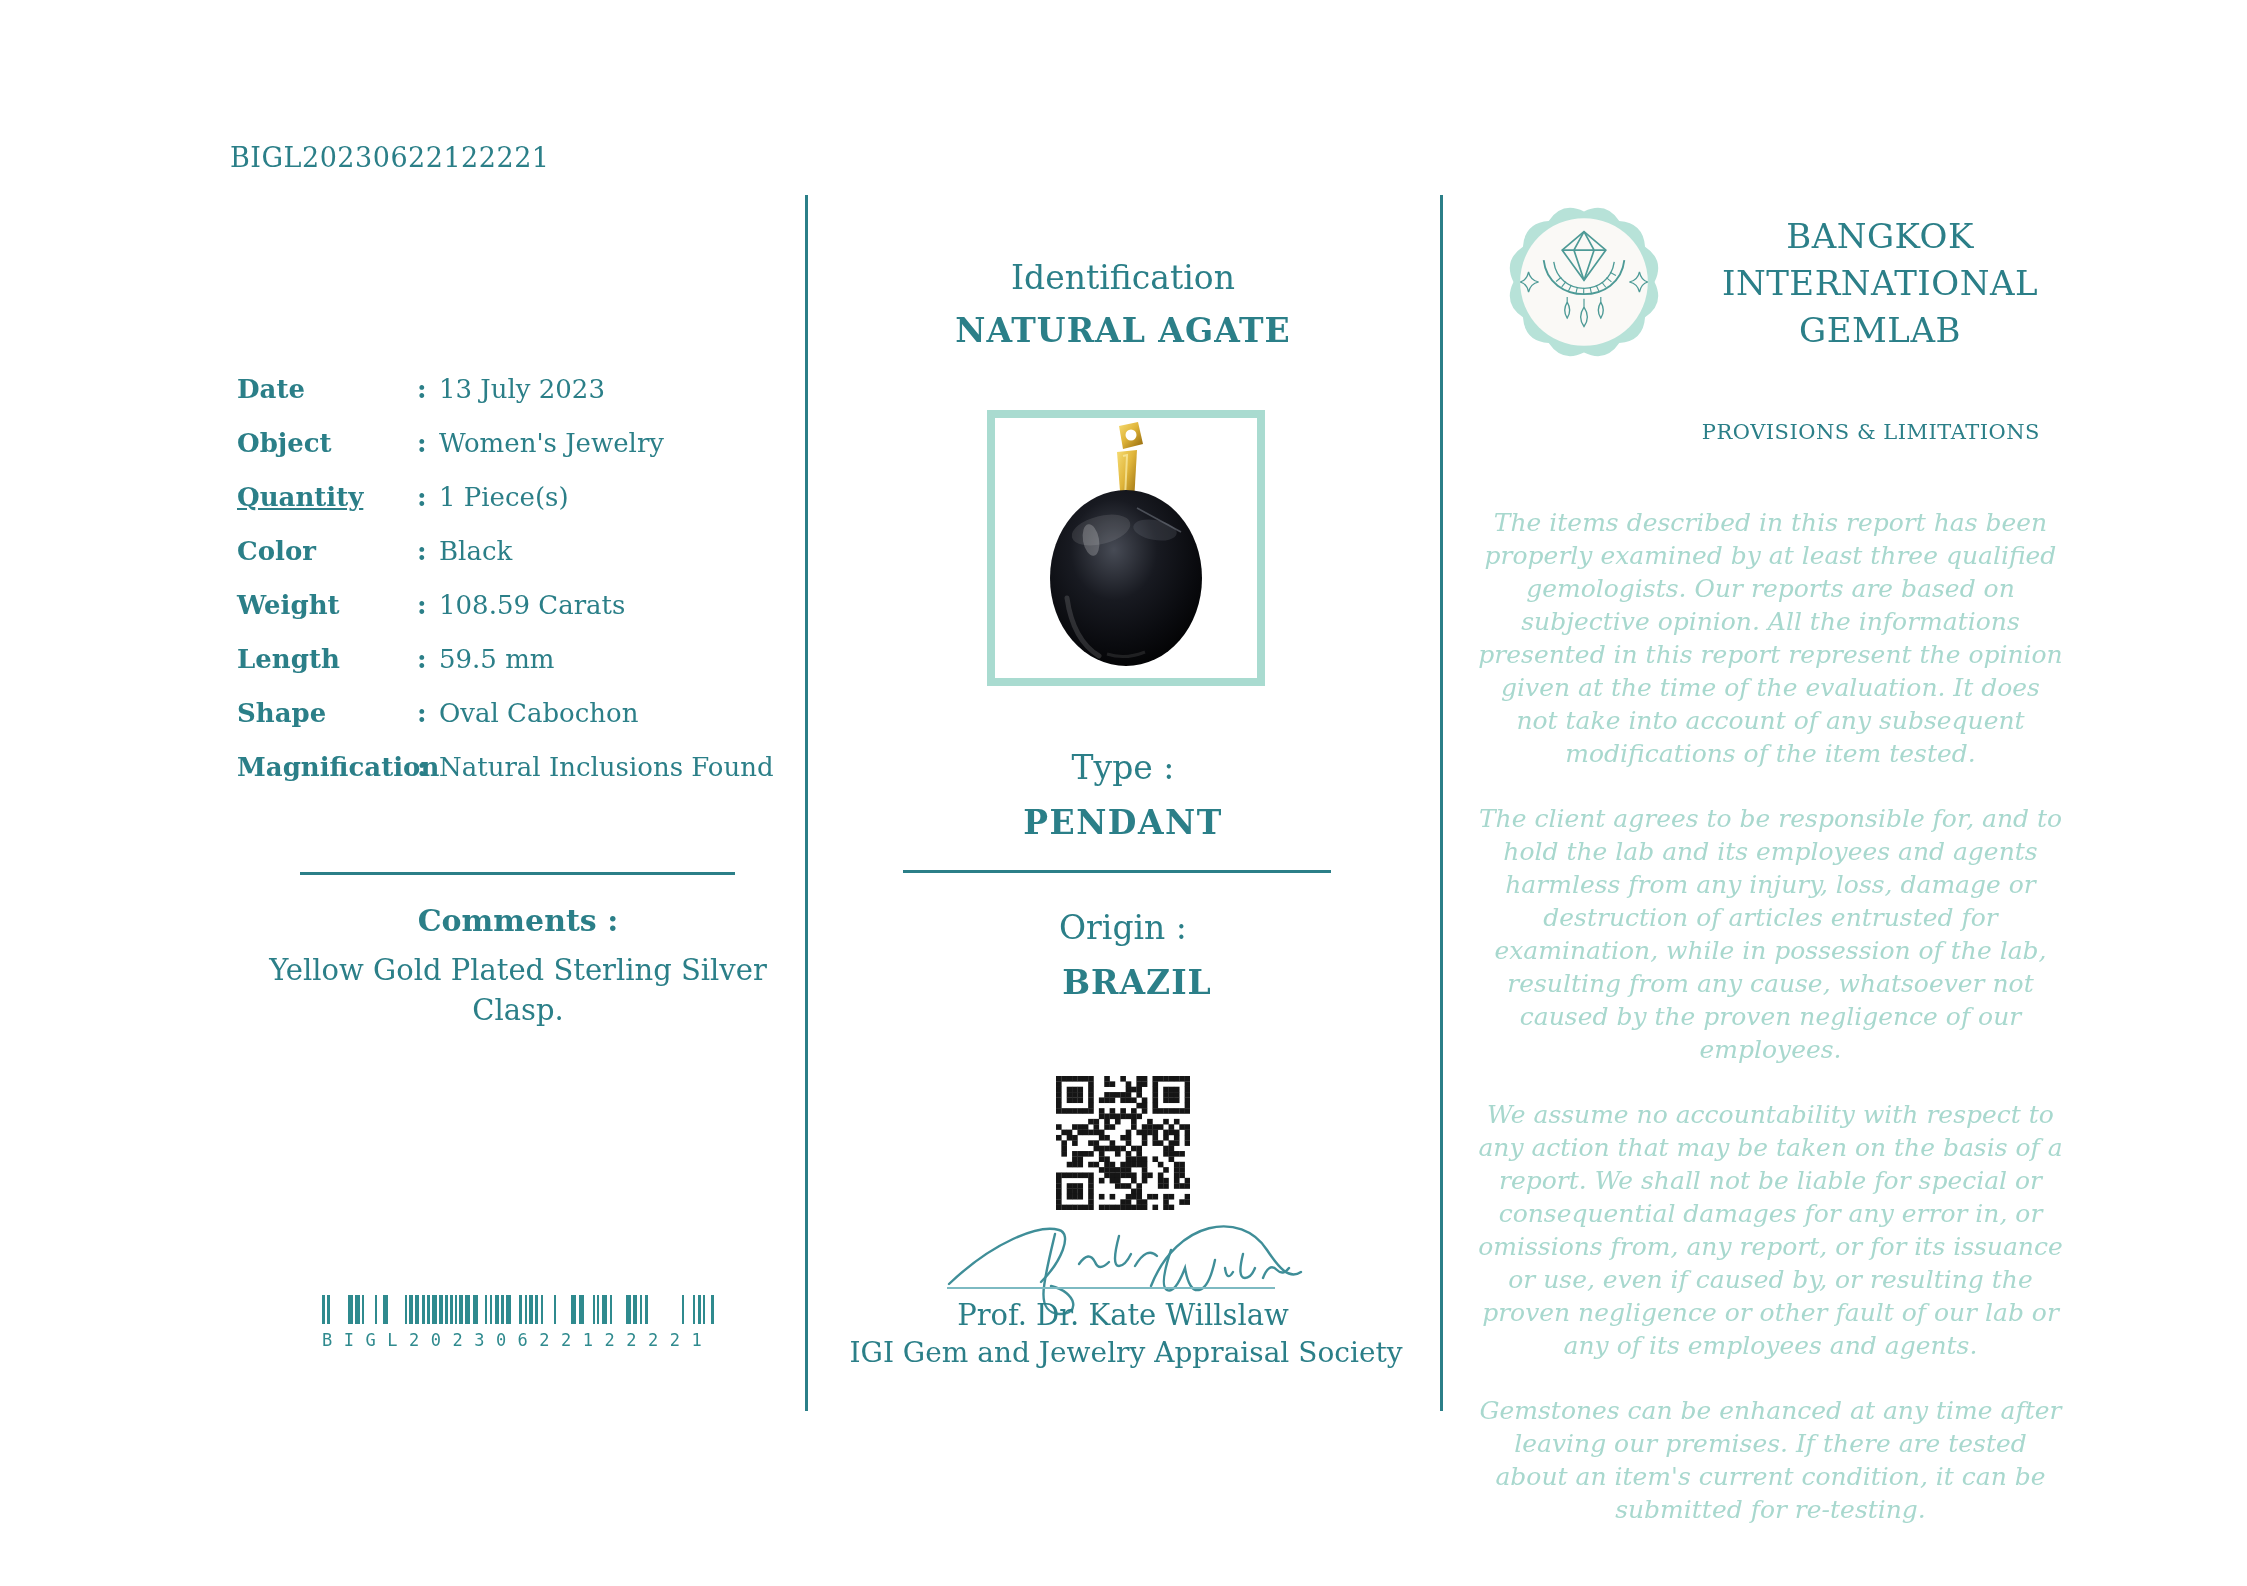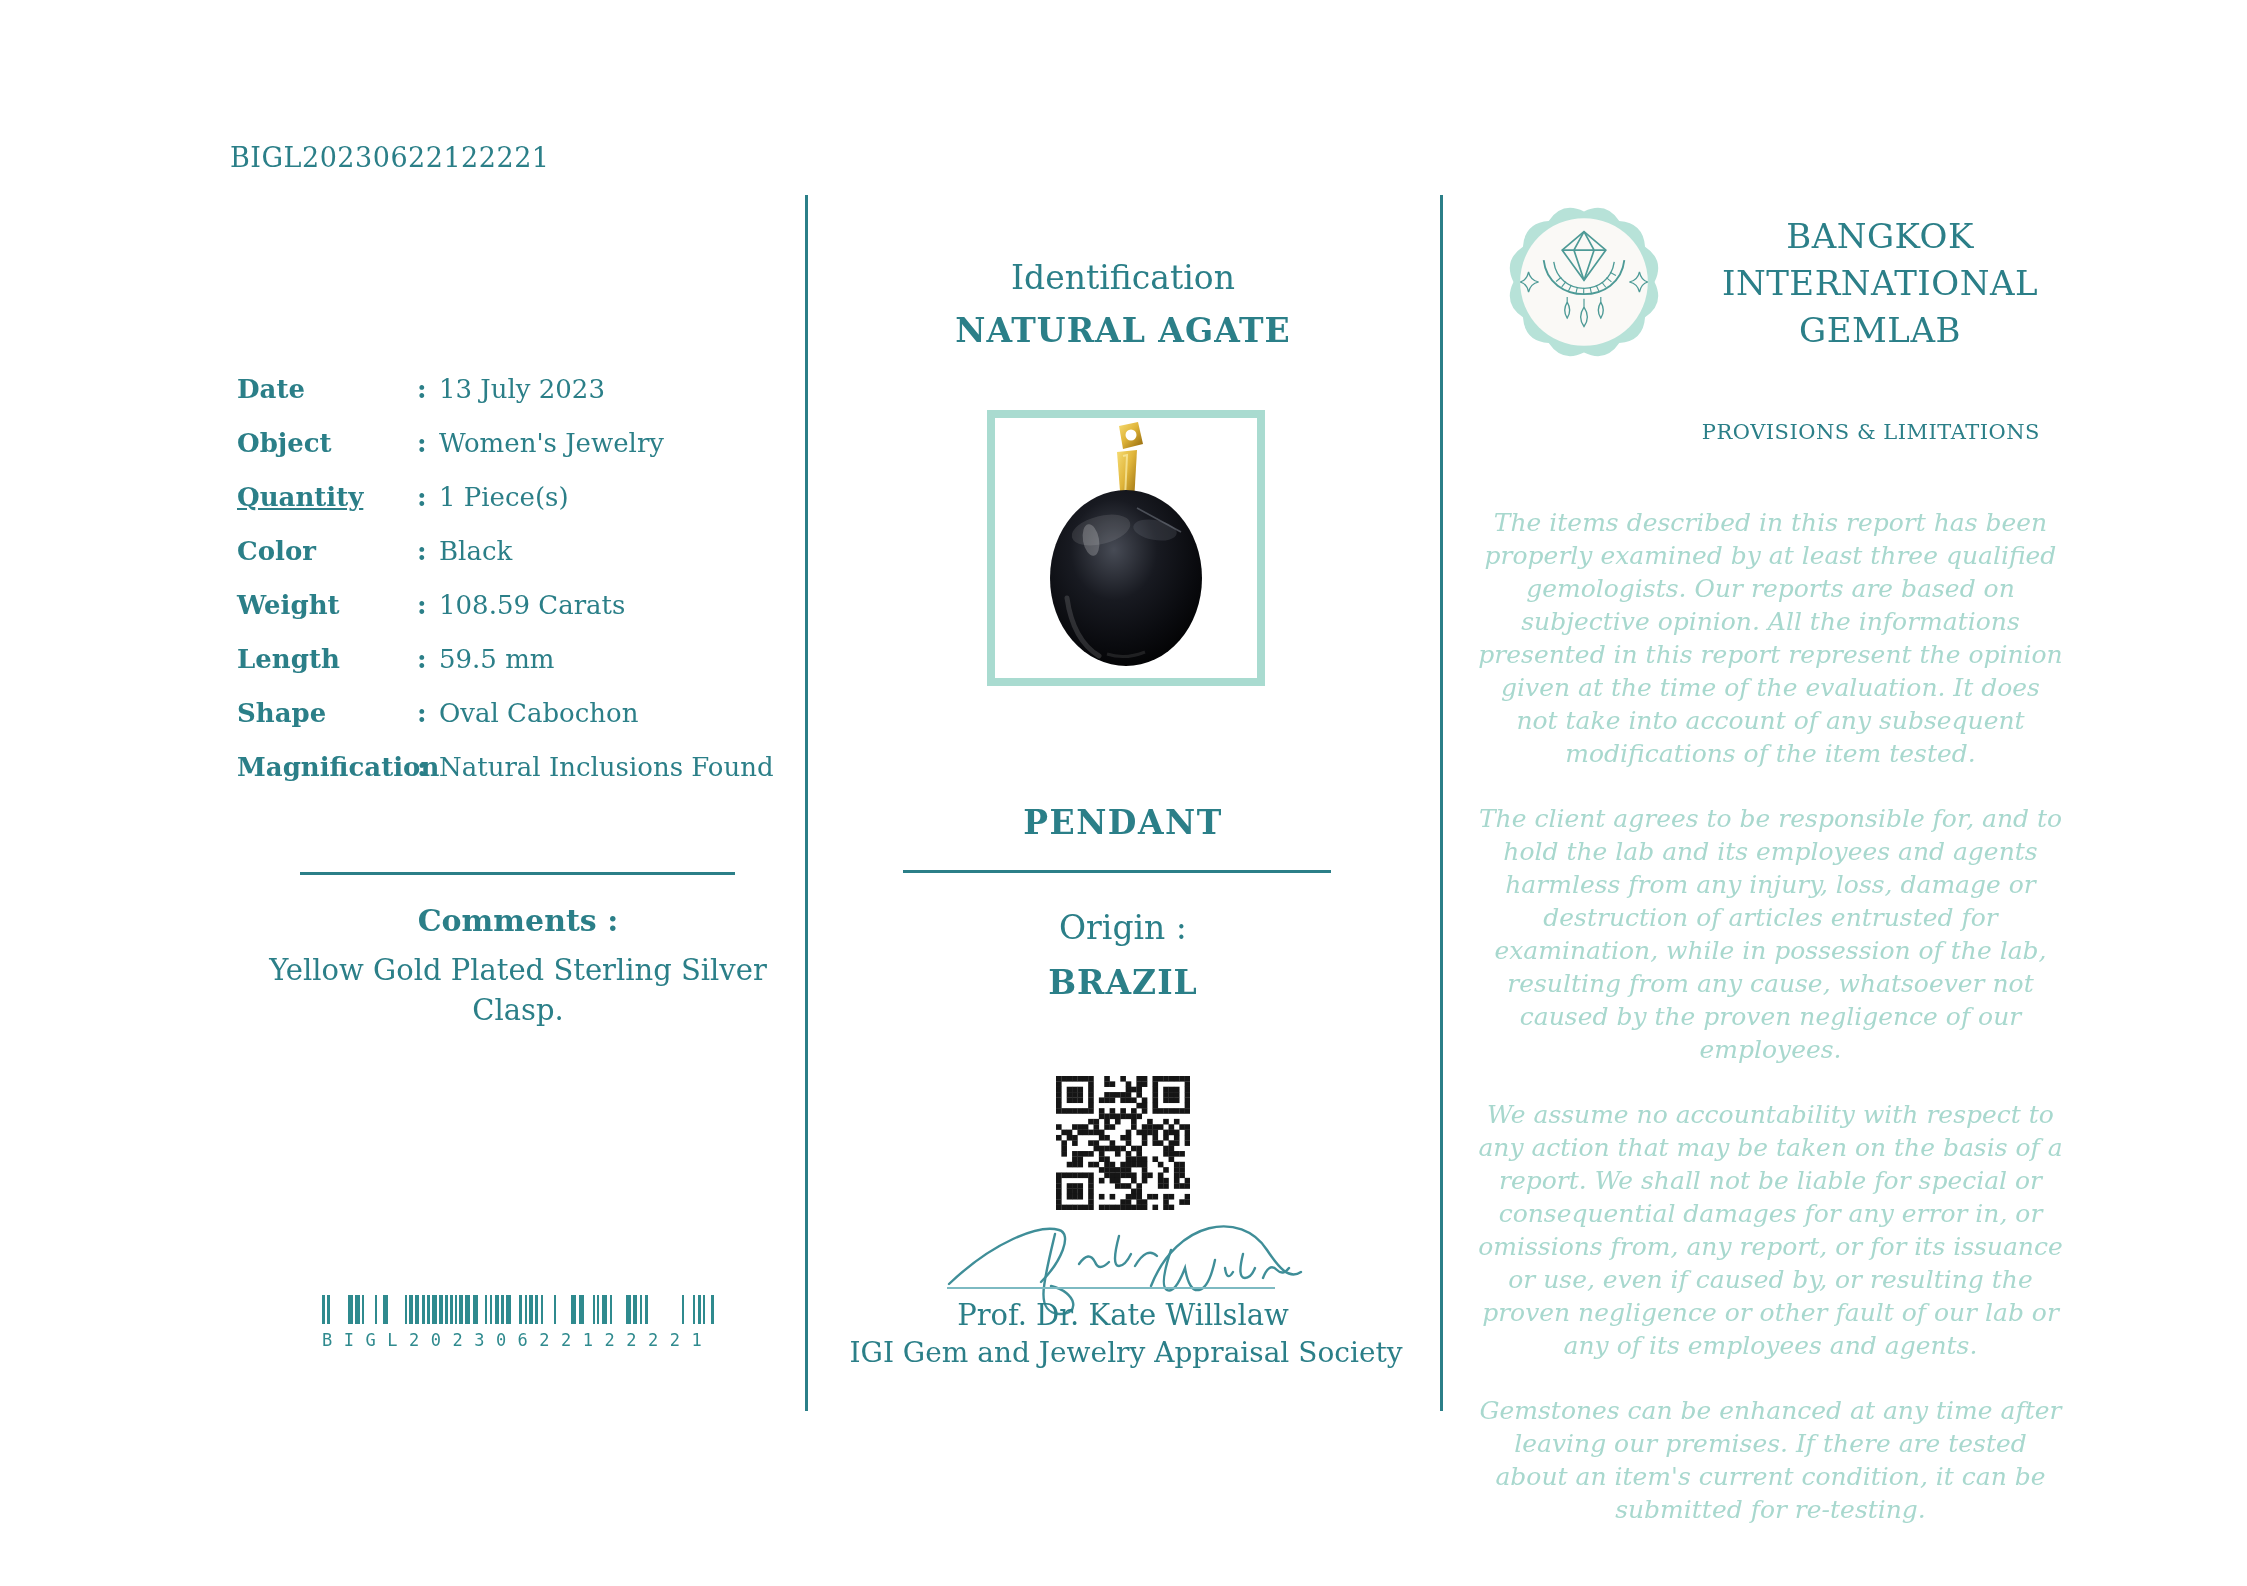--- a/index.html
+++ b/index.html
@@ -42,21 +42,21 @@
   .vdiv.v2{left:1440px;}
 
   
   .mid-heading{left:808px;top:258px;width:630px;text-align:center;font-size:33px;}
   .mid-result{left:808px;top:311px;width:630px;text-align:center;font-size:33px;font-weight:bold;letter-spacing:1px;}
   .photo-frame{left:987px;top:410px;width:278px;height:276px;border:8px solid var(--mint-frame);box-sizing:border-box;background:#fff;}
   .type-label{left:808px;top:748px;width:630px;text-align:center;font-size:33px;}
   .type-value{left:808px;top:803px;width:630px;text-align:center;font-size:33px;font-weight:bold;letter-spacing:1.5px;}
   .origin-divider{left:903px;top:870px;width:428px;height:3px;background:var(--teal);}
   .origin-label{left:808px;top:908px;width:630px;text-align:center;font-size:33px;}
-  .origin-value{left:808px;top:963px;width:630px;text-align:center;font-size:33px;font-weight:bold;letter-spacing:1px;}
+  .origin-value{left:808px;top:963px;width:630px;text-align:center;font-size:33px;font-weight:bold;letter-spacing:1px;padding-left:14px;}
   .qr{left:1056px;top:1076px;}
   .signature{left:943px;top:1198px;}
   .signature-line{left:947px;top:1287px;width:328px;height:2px;background:#7dbac2;}
   .signer-name{left:808px;top:1298px;width:630px;text-align:center;font-size:29px;}
   .signer-org{left:811px;top:1336px;width:630px;text-align:center;font-size:28px;}
 
   
   .logo{left:1500px;top:198px;}
   .lab-name{left:1680px;top:213px;width:400px;text-align:center;font-size:34px;line-height:47px;letter-spacing:0.5px;}
   .provisions-heading{left:1420px;top:420px;width:620px;text-align:right;font-size:21px;letter-spacing:0.5px;}
@@ -204,20 +204,21 @@
 
       <ellipse cx="106" cy="112" rx="30" ry="14" fill="#ffffff" opacity="0.10" transform="rotate(-14 106 112)"></ellipse>
       <ellipse cx="96" cy="122" rx="8" ry="16" fill="#ffffff" opacity="0.22" transform="rotate(-10 96 122)"></ellipse>
       <ellipse cx="160" cy="112" rx="22" ry="10" fill="#8d929c" opacity="0.18" transform="rotate(10 160 112)"></ellipse>
       <path d="M72,180 Q78,222 104,238" fill="none" stroke="#ffffff" opacity="0.14" stroke-width="5" stroke-linecap="round"></path>
       <path d="M142,90 L186,114" stroke="#777c86" stroke-width="1.6" opacity="0.55"></path>
       <path d="M112,236 Q130,242 150,234" fill="none" stroke="#ffffff" opacity="0.10" stroke-width="3"></path>
     </svg>
   </div>
 
+  <div class="abs type-label">Type :</div>
   <div class="abs type-value">PENDANT</div>
 
   <div class="abs origin-divider"></div>
   <div class="abs origin-label">Origin :</div>
   <div class="abs origin-value">BRAZIL</div>
 
   <svg class="abs qr" id="qr-svg" width="134" height="134" viewBox="0 0 134 134">
       <rect x="0.00" y="0.00" width="5.61" height="5.61" fill="#151515"></rect>
       <rect x="5.36" y="0.00" width="5.61" height="5.61" fill="#151515"></rect>
       <rect x="10.72" y="0.00" width="5.61" height="5.61" fill="#151515"></rect>

